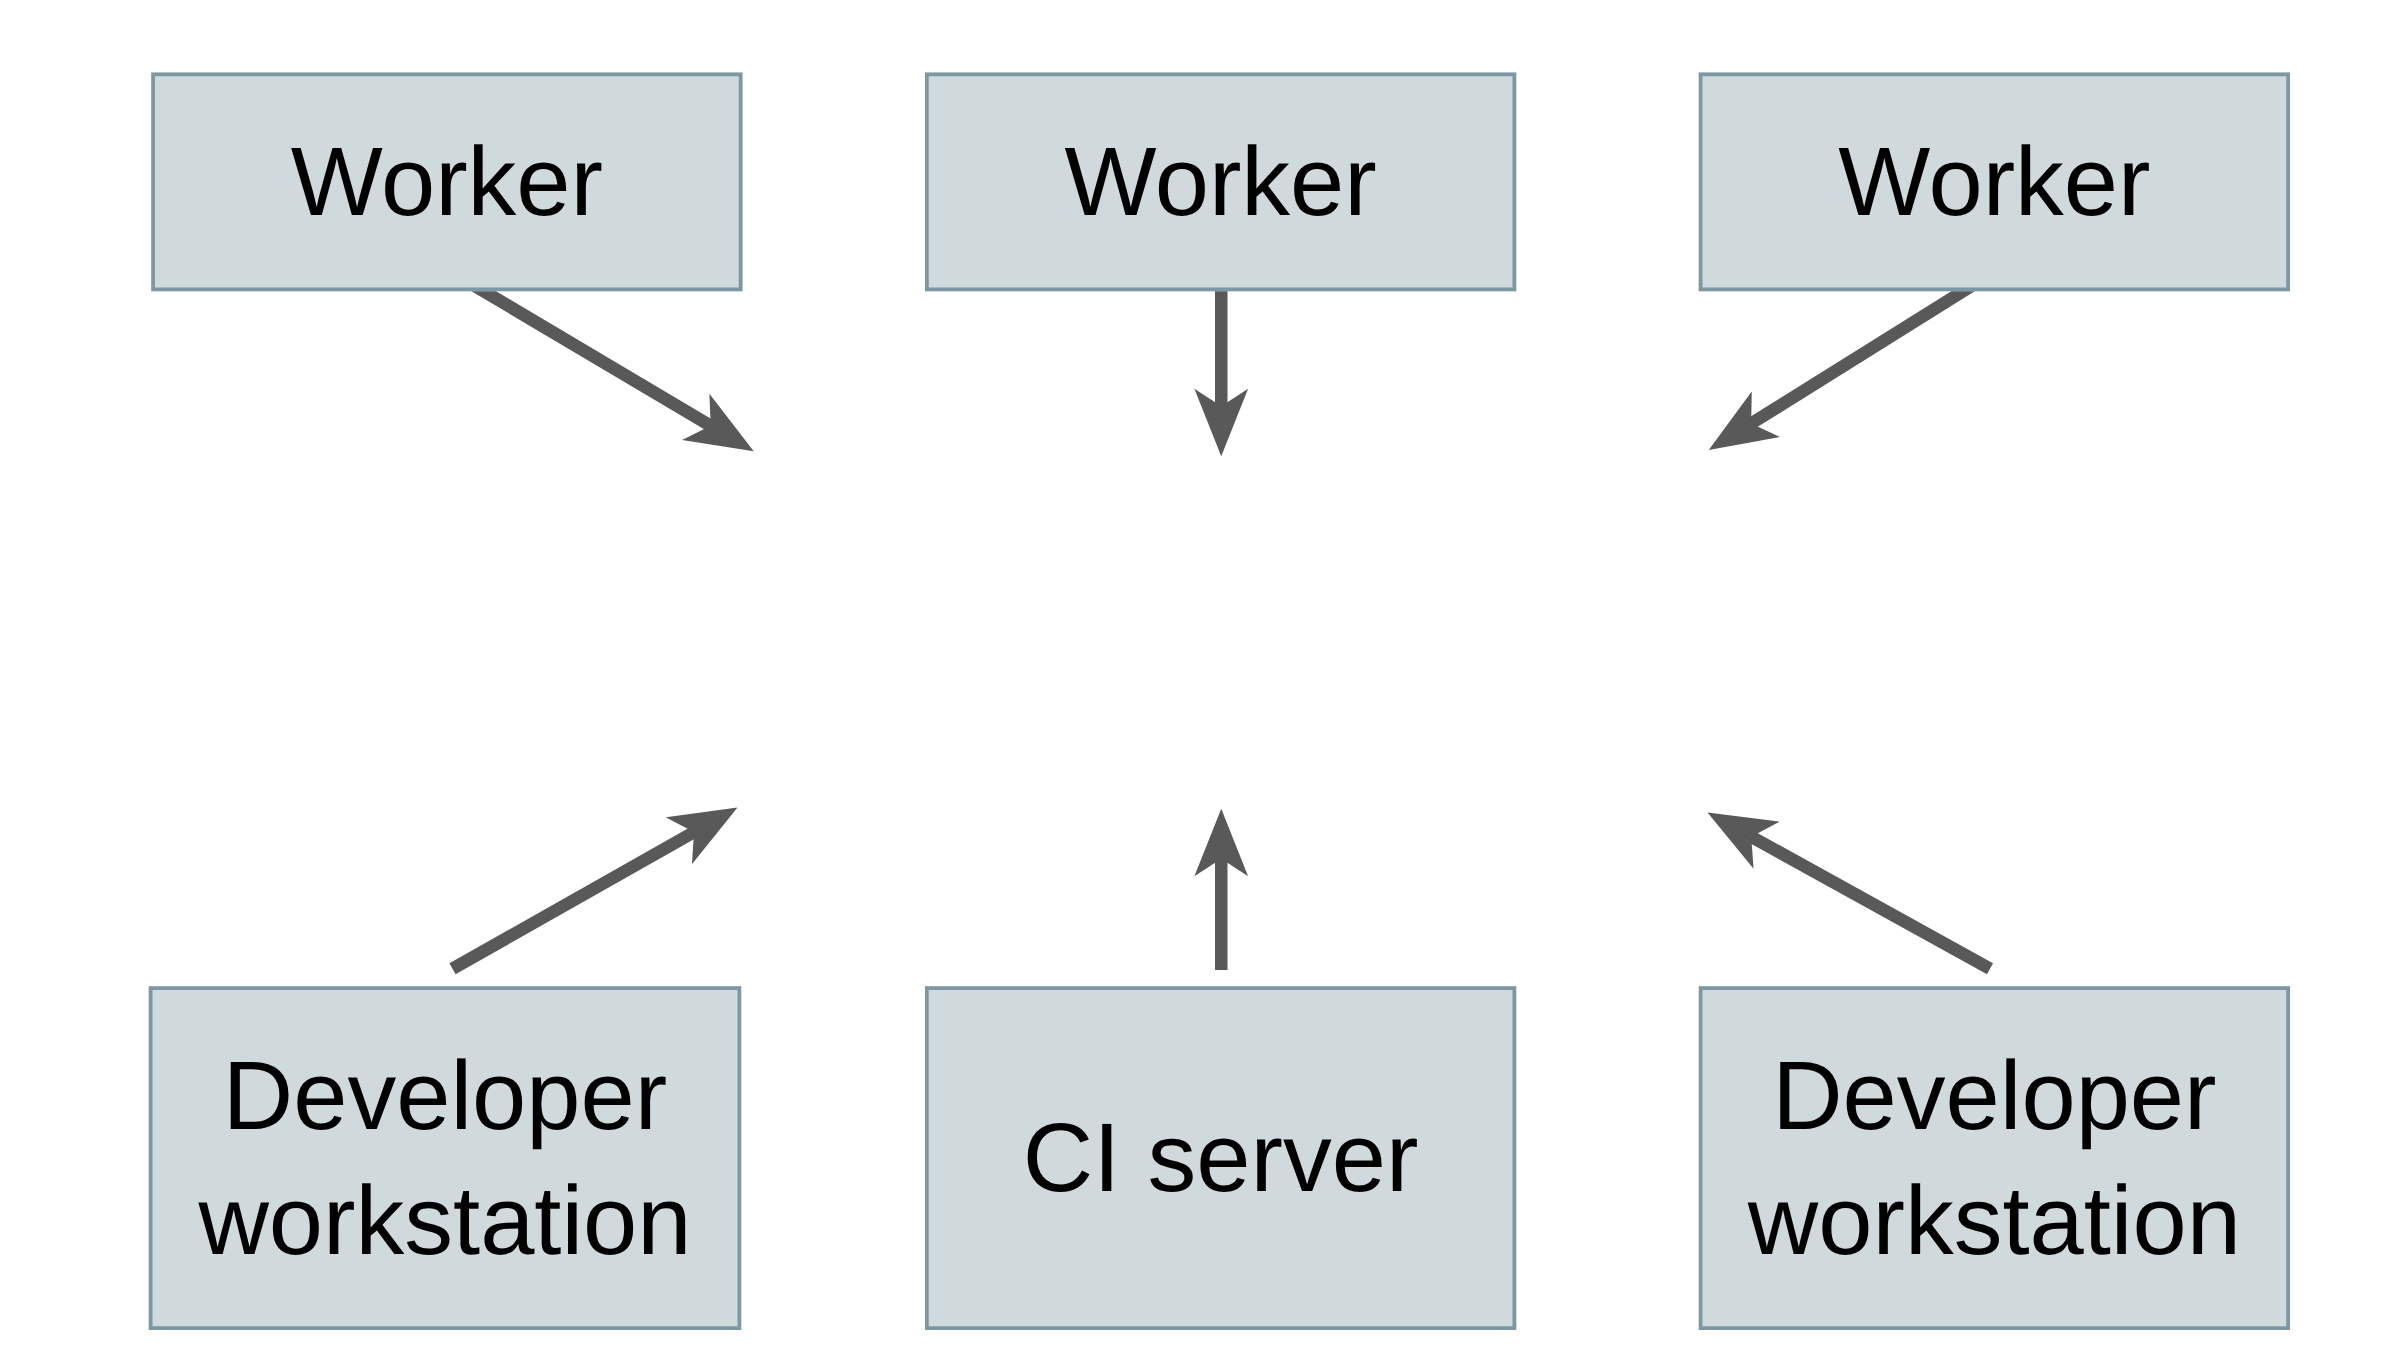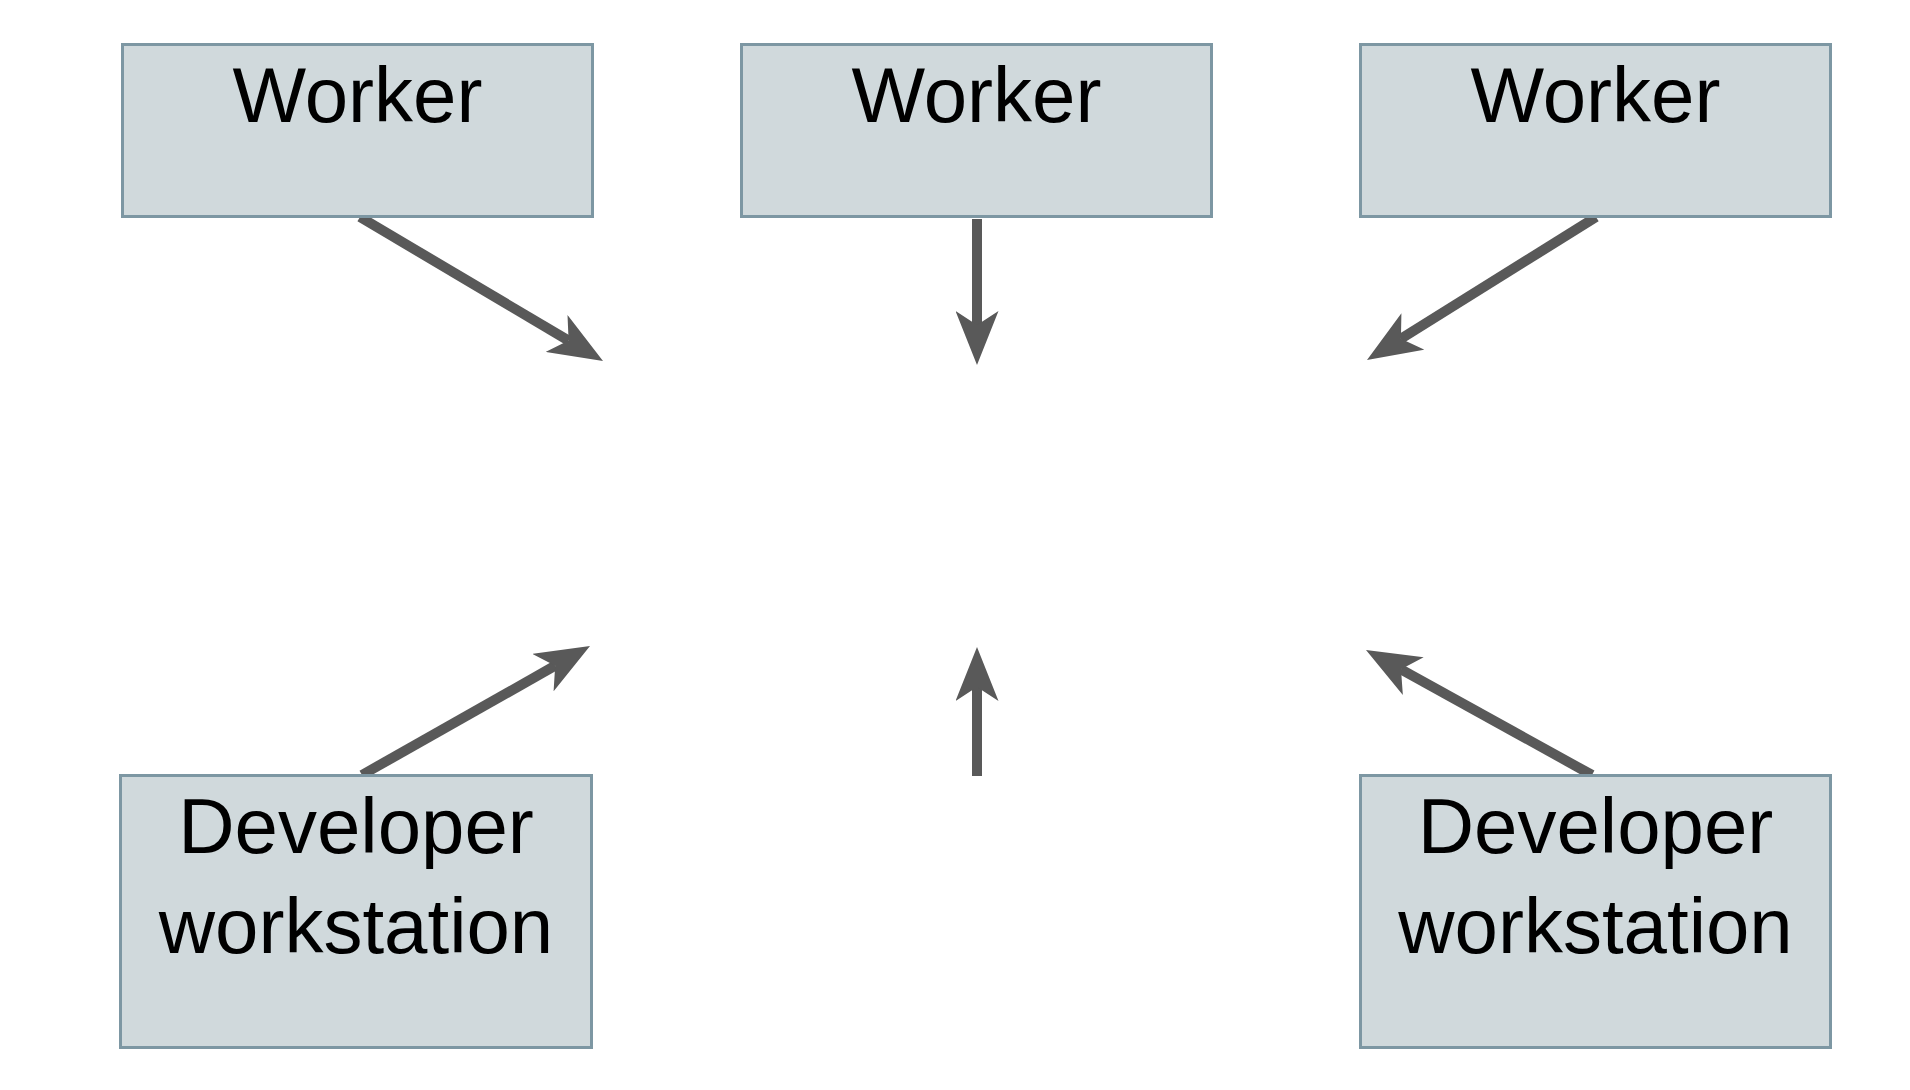--- a/index.html
+++ b/index.html
@@ -12,23 +12,24 @@
     position: relative;
     overflow: hidden;
     background: var(--canvas-bg, #ffffff);
   }
   .node {
     position: absolute;
     box-sizing: border-box;
     background: var(--node-fill, #d0d9dc);
     border: 3px solid var(--node-border, #7d97a3);
     display: flex;
-    align-items: flex-start;
+    align-items: center;
     justify-content: center;
     text-align: center;
+    margin-top: 15px;
   }
   .node-label {
     display: block;
     font-size: 78px;
     line-height: 1.28;
     color: var(--text-color, #000000);
     padding: 0 14px;
   }
   #edges-layer {
     position: absolute;
@@ -59,16 +60,19 @@
     </div>
     <div class="node" style="left: 740px; top: 43px; width: 473px; height: 175px;">
       <span class="node-label">Worker</span>
     </div>
     <div class="node" style="left: 1359px; top: 43px; width: 473px; height: 175px;">
       <span class="node-label">Worker</span>
     </div>
     <div class="node" style="left: 119px; top: 774px; width: 474px; height: 275px;">
       <span class="node-label">Developer workstation</span>
     </div>
+    <div class="node" style="left: 740px; top: 774px; width: 473px; height: 275px;">
+      <span class="node-label">CI server</span>
+    </div>
     <div class="node" style="left: 1359px; top: 774px; width: 473px; height: 275px;">
       <span class="node-label">Developer workstation</span>
     </div>
   </div>
 
 </body></html>

